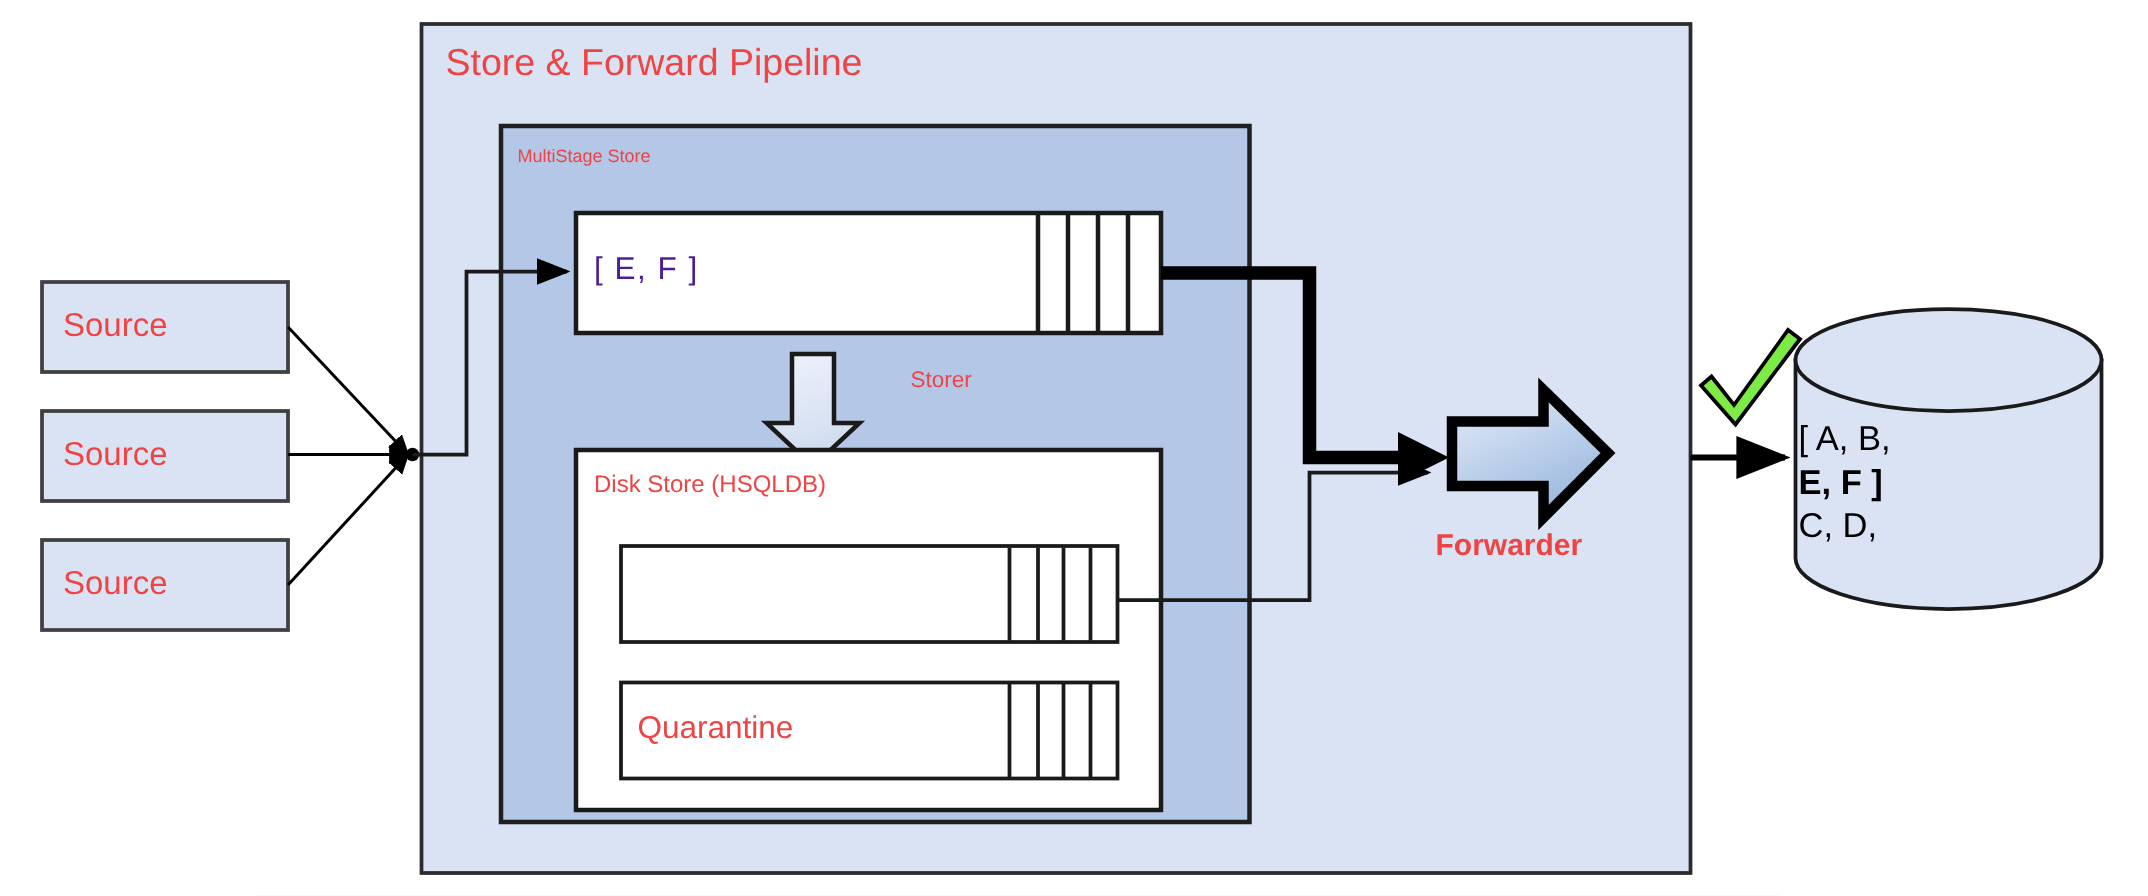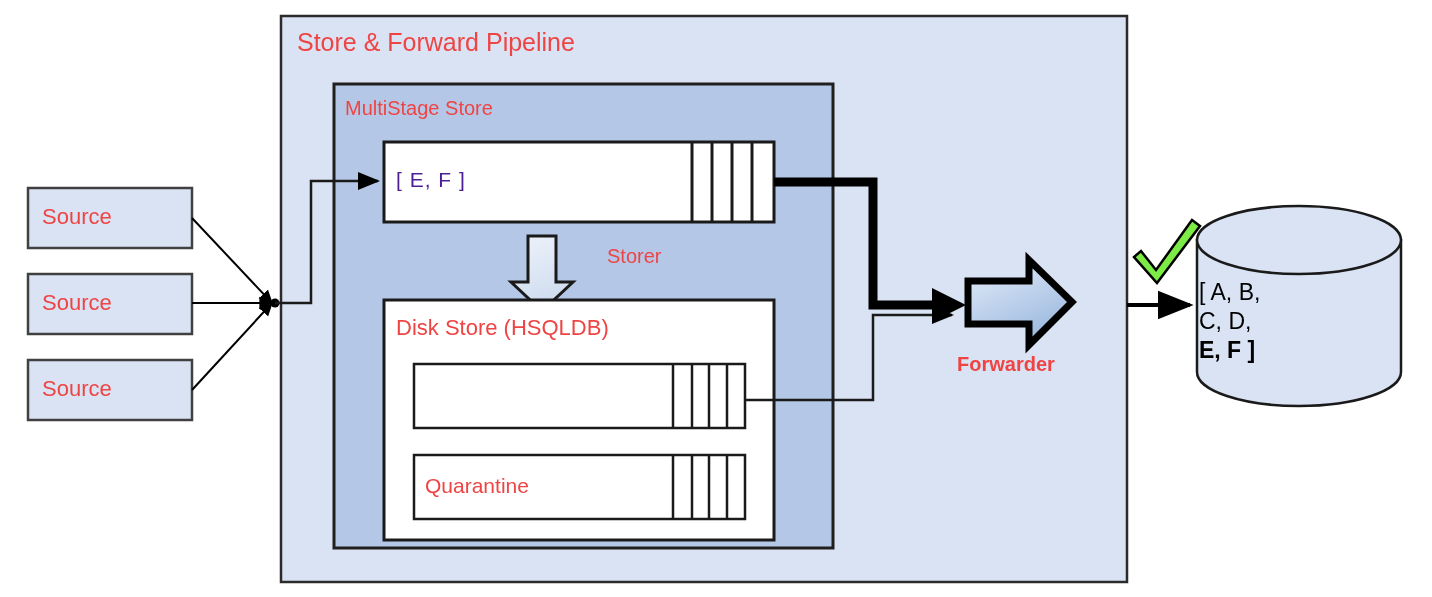--- a/index.html
+++ b/index.html
@@ -113,33 +113,33 @@
   </g>
 
   <g>
     <path d="M 1197 240 L 1197 372 A 102 34 0 0 0 1401 372 L 1401 240 Z" fill="#dae3f3" stroke="#1a1a1a" stroke-width="2.5"></path>
     <ellipse cx="1299" cy="240" rx="102" ry="34" fill="#dae3f3" stroke="#1a1a1a" stroke-width="2.5"></ellipse>
   </g>
 </svg>
 
 <div class="lbl" style="left:297px; top:28px; font-size:25px;">Store &amp; Forward Pipeline</div>
 
-<div class="lbl" style="left:345px; top:97px; font-size:20px;">MultiStage Store</div>
+<div class="lbl" style="left:345px; top:97px; font-size:12px;">MultiStage Store</div>
 
 <div class="lbl" style="left:396px; top:168px; font-size:21px; color:#4c1d95; letter-spacing:1px;">[ E, F ]</div>
 
-<div class="lbl" style="left:607px; top:245px; font-size:20px;">Storer</div>
+<div class="lbl" style="left:607px; top:245px; font-size:15px;">Storer</div>
 
-<div class="lbl" style="left:396px; top:315px; font-size:22px;">Disk Store (HSQLDB)</div>
+<div class="lbl" style="left:396px; top:315px; font-size:16px;">Disk Store (HSQLDB)</div>
 
 <div class="lbl" style="left:425px; top:474px; font-size:21px;">Quarantine</div>
 
 <div class="lbl" style="left:957px; top:353px; font-size:20px; font-weight:bold;">Forwarder</div>
 
 <div class="lbl" style="left:42px; top:204px; font-size:22px;">Source</div>
 <div class="lbl" style="left:42px; top:290px; font-size:22px;">Source</div>
 <div class="lbl" style="left:42px; top:376px; font-size:22px;">Source</div>
 
 <div style="position:absolute; left:1199px; top:278px; width:200px; text-align:left; font-size:23px; line-height:29px; color:#000000;">
   <div>[ A, B,</div>
+  <div style="font-weight:bold;">E, F ]</div>
   <div>C, D,</div>
-  <div style="font-weight:bold;">E, F ]</div>
 </div>
 
 </body></html>

